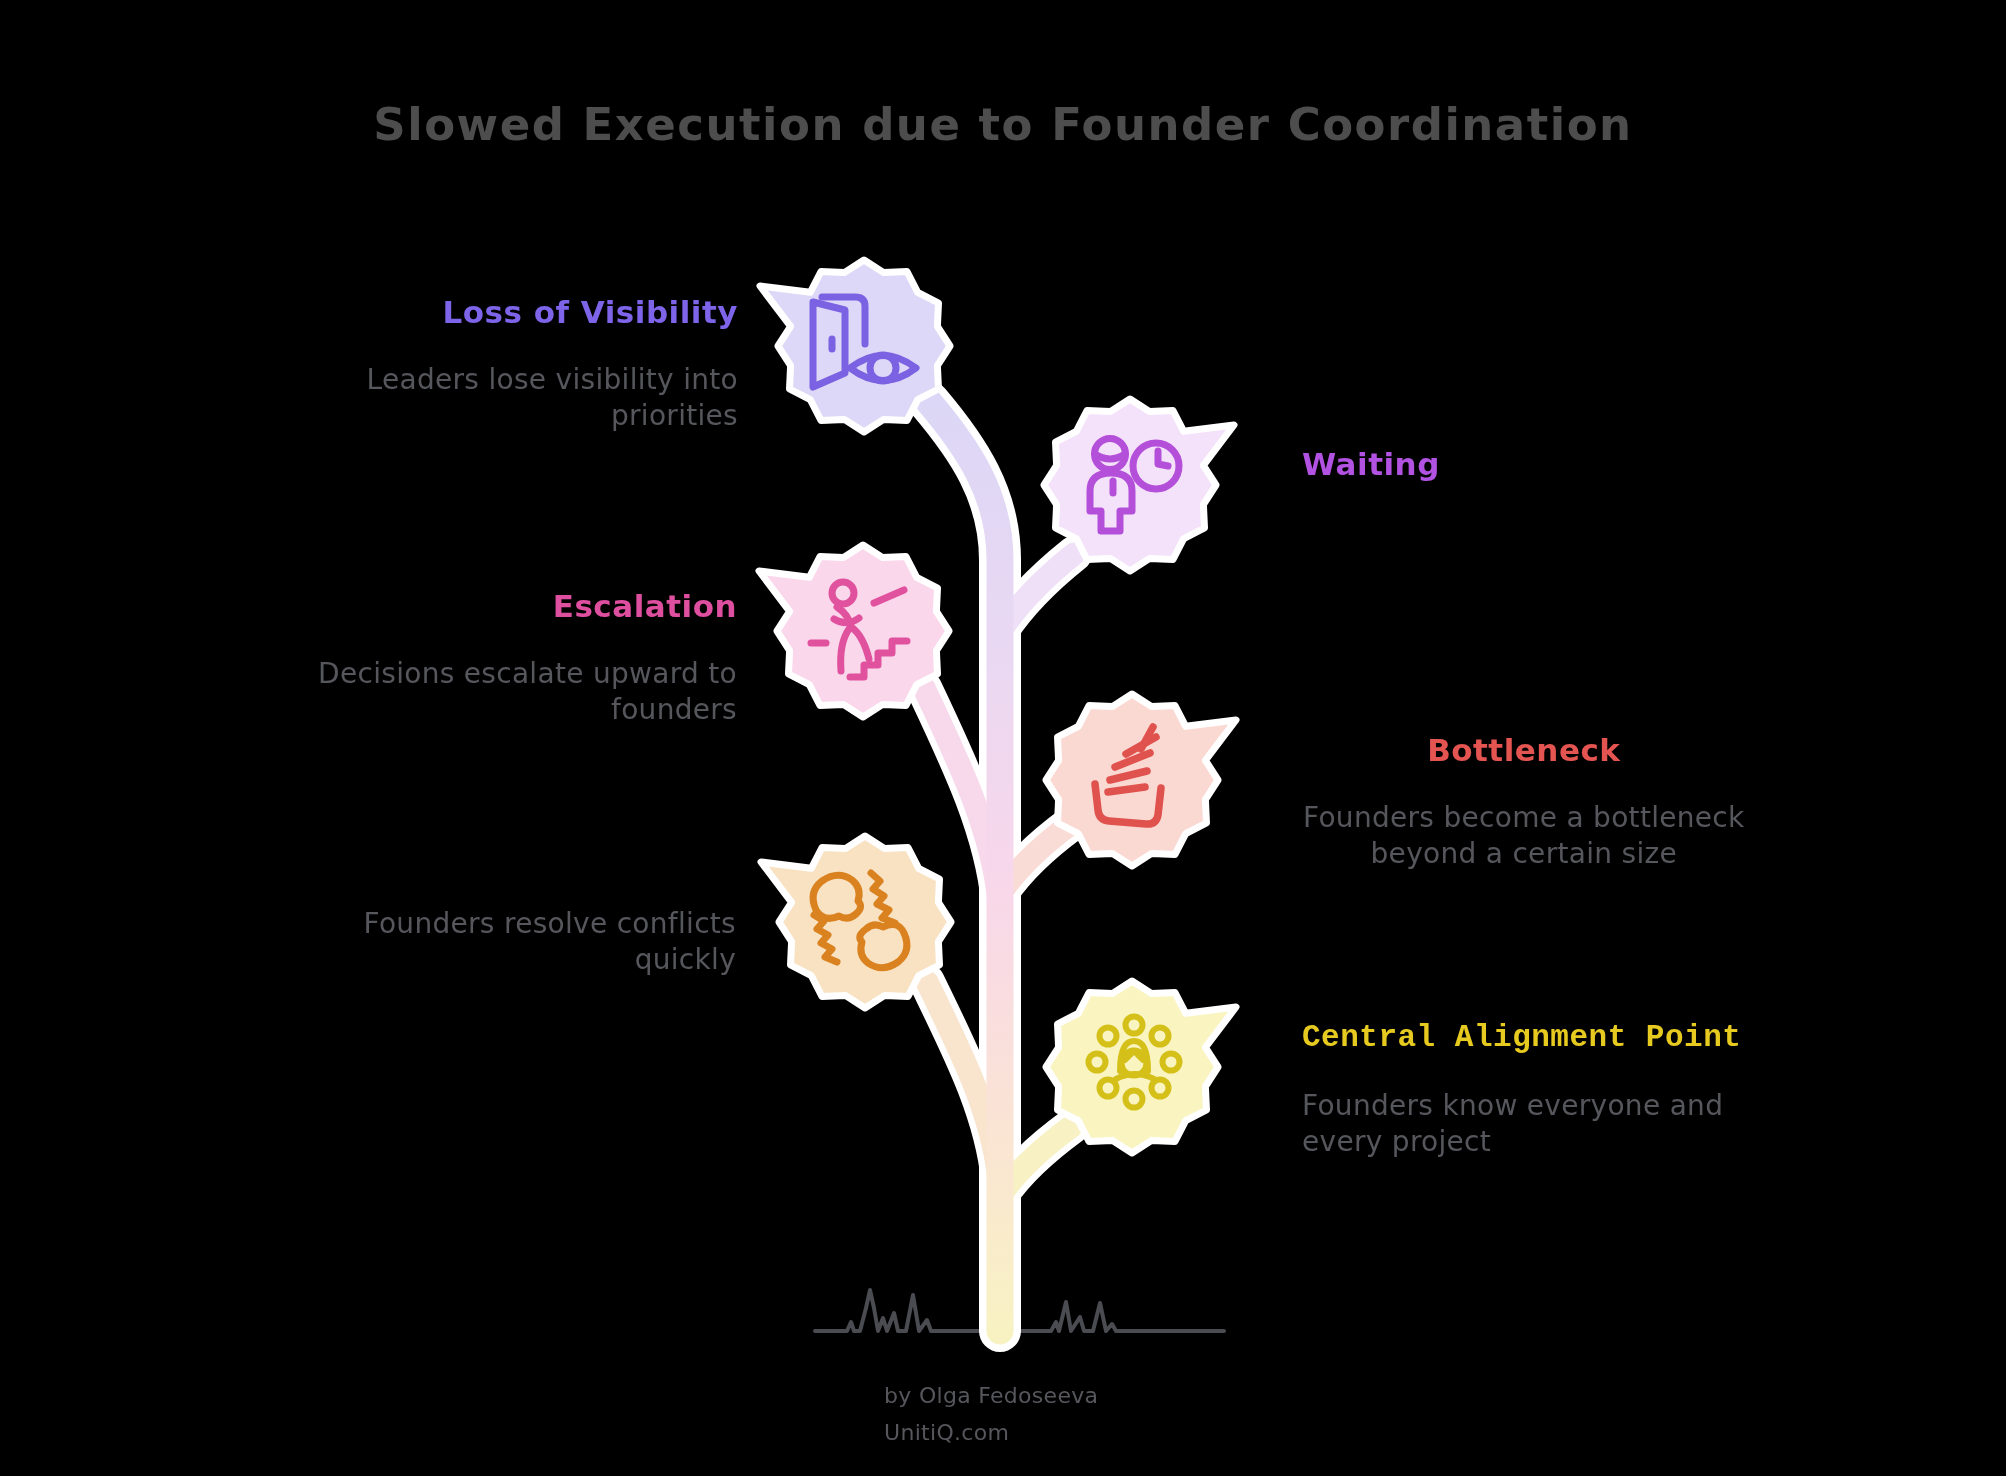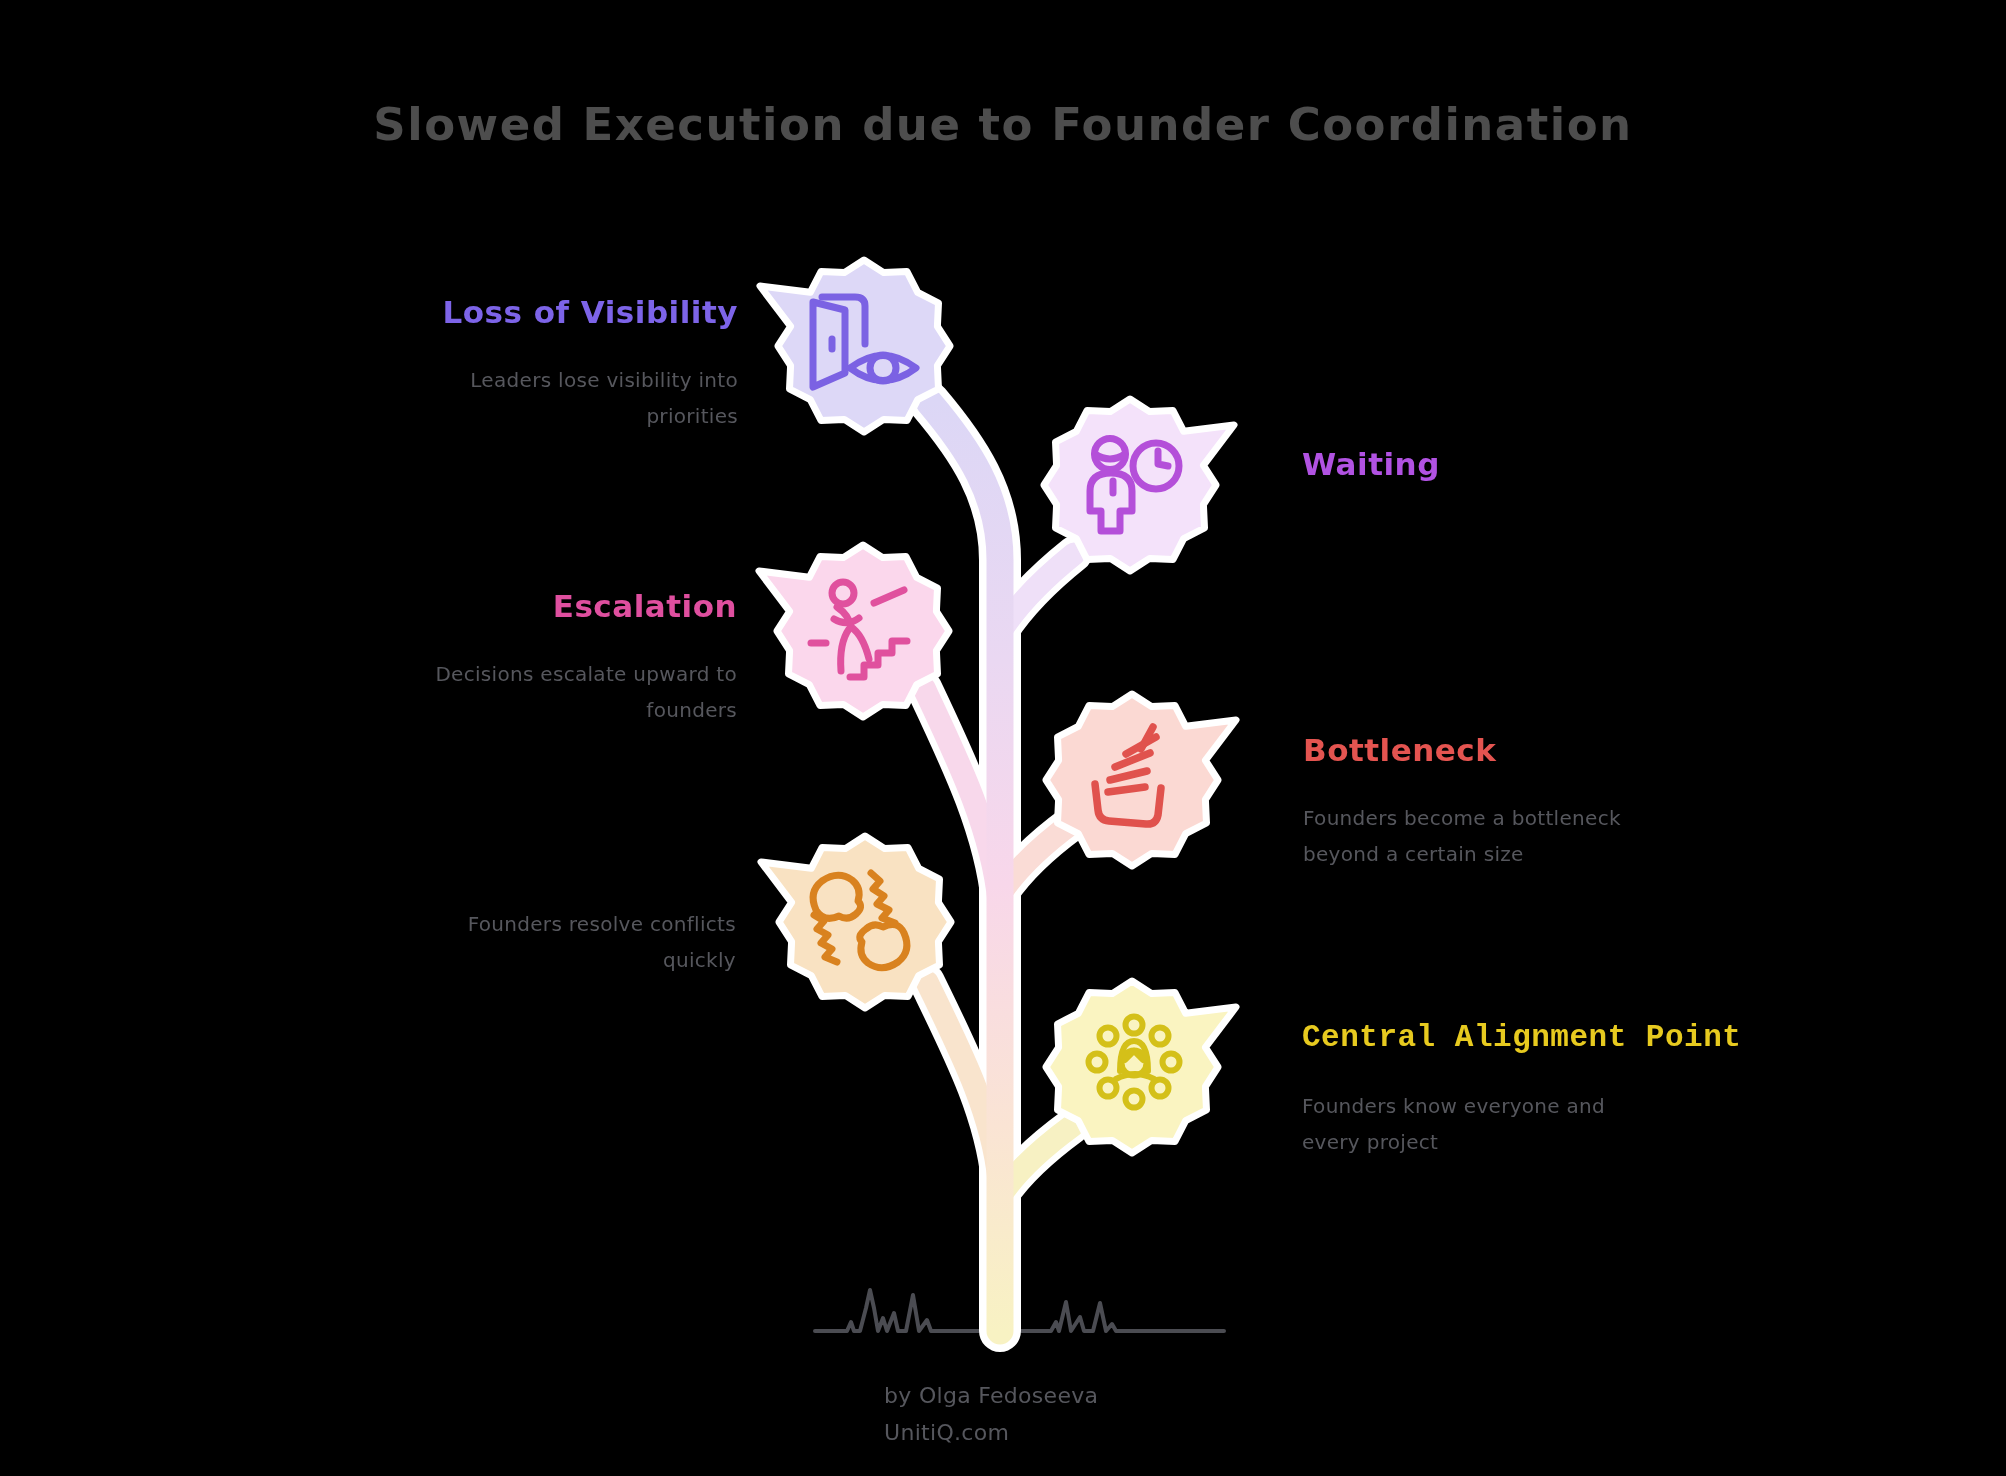--- a/index.html
+++ b/index.html
@@ -13,30 +13,30 @@
   }
   #plant{position:absolute;left:0;top:0;width:2006px;height:1476px;z-index:1;}
   #main-title{
     position:absolute;left:0;top:98px;width:2006px;
     text-align:center;font-size:45px;font-weight:bold;letter-spacing:1.5px;
     color:#4d4d4d;line-height:54px;z-index:2;
   }
   .node{position:absolute;z-index:2;margin-top:24px;}
   .node-title{font-size:31px;font-weight:bold;letter-spacing:.5px;line-height:40px;}
   .node-desc{
-    font-size:20px;line-height:36px;color:#56575d;margin-top:30px;
+    font-size:28px;line-height:36px;color:#56575d;margin-top:30px;
     white-space:pre-line;letter-spacing:.3px;
   }
   .left-col{text-align:right;}
   .right-col{text-align:left;}
   #node-loss-of-visibility{right:1312px;top:268px;}
   #node-escalation{right:1313px;top:562px;}
   #node-conflict-resolution{right:1314px;top:852px;}
   #node-waiting{left:1302px;top:420px;}
-  #node-bottleneck{left:1303px;top:706px;}
+  #node-bottleneck{left:1303px;top:706px;text-align:center;}
   #node-central-alignment-point{left:1302px;top:994px;}
   #node-loss-of-visibility .node-title{color:#7d64e8;}
   #node-waiting .node-title{color:#b152e2;}
   #node-escalation .node-title{color:#df4f9f;}
   #node-bottleneck .node-title{color:#e45450;}
   #node-conflict-resolution .node-title{color:#e28b36;}
   #node-central-alignment-point .node-title{color:#e7ca1f;font-family:Liberation Mono, monospace;}
   #attribution{
     position:absolute;left:884px;top:1377px;z-index:2;
     font-size:22px;line-height:37px;color:#56575d;letter-spacing:.3px;

